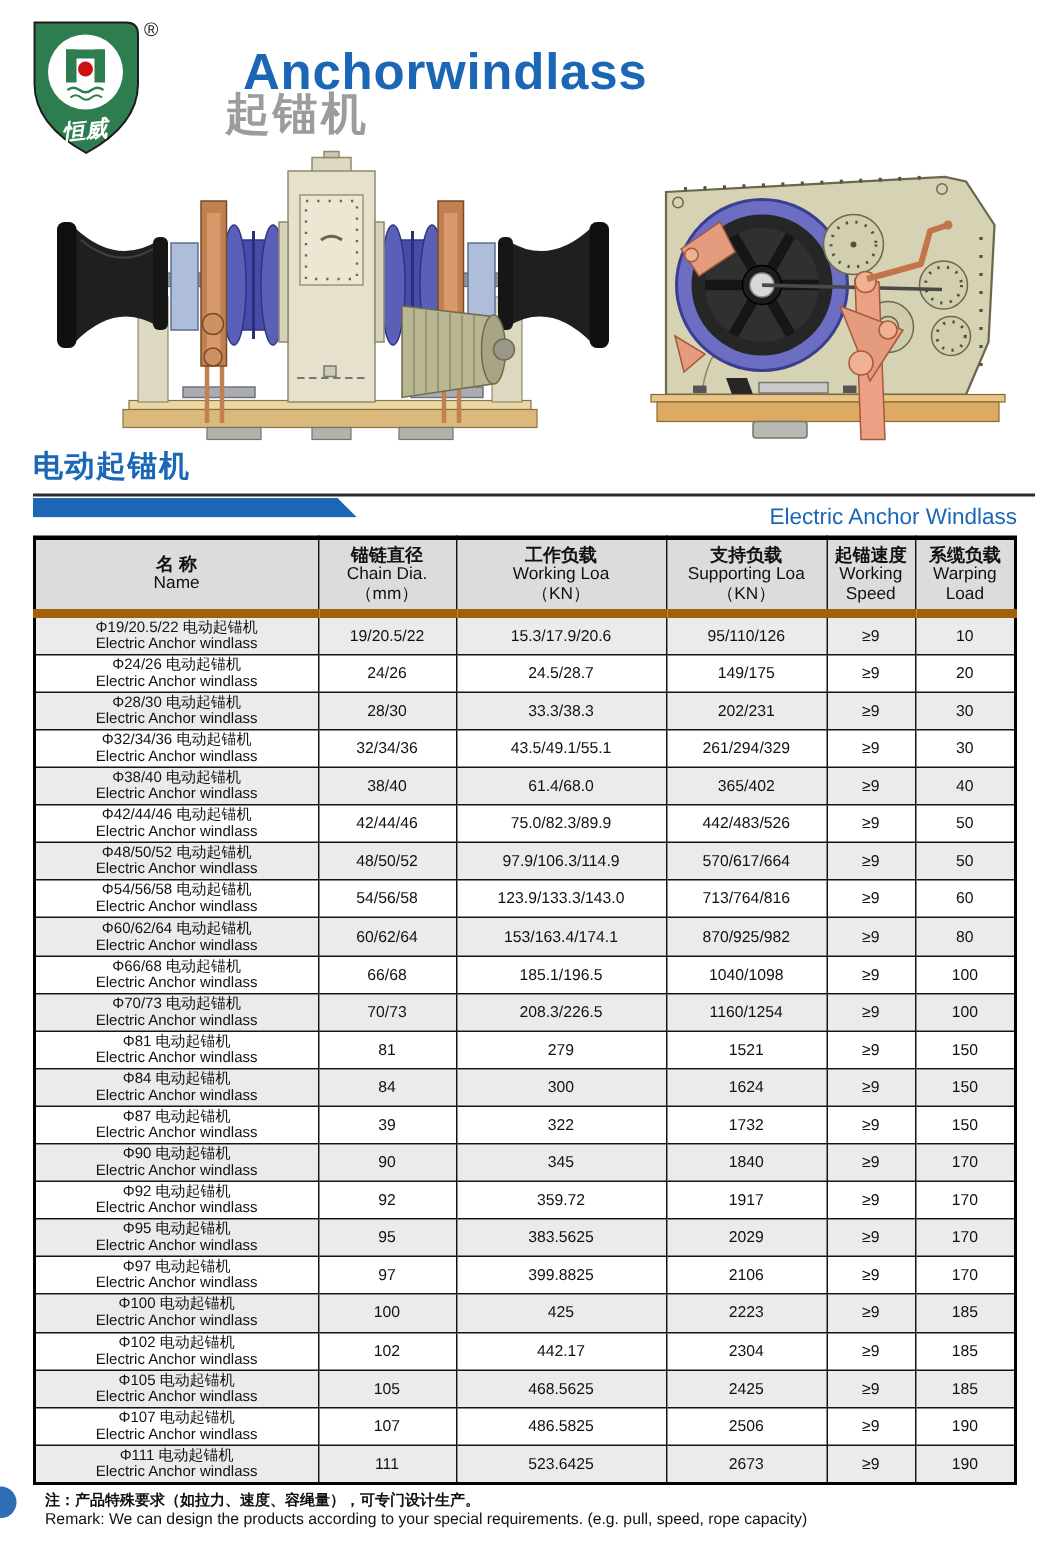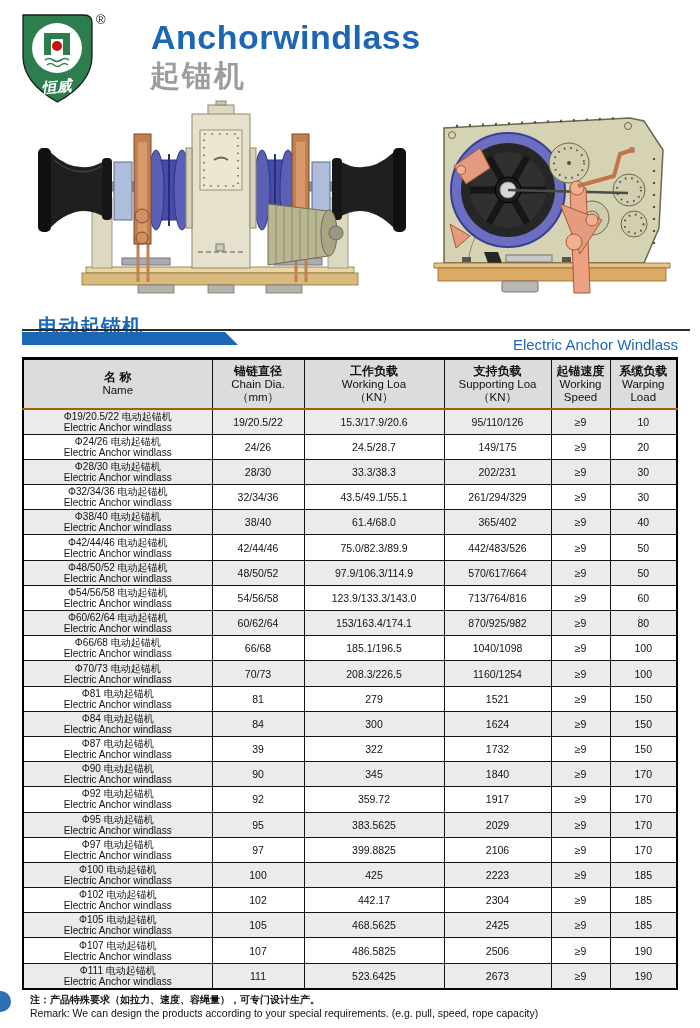--- a/index.html
+++ b/index.html
@@ -5,40 +5,39 @@
   html,body { margin:0; padding:0; background:#f2f2f2; }
   .page {
     position:relative; width:700px; height:1028px; margin:0 auto;
     background:#ffffff; overflow:hidden;
     font-family:"Liberation Sans", sans-serif; color:#111;
   }
 
   
   .brand-logo { position:absolute; left:14px; top:8px; }
   .page-title {
-    position:absolute; left:147px; top:14px; margin:4px;
+    position:absolute; left:147px; top:14px; margin:15px;
     font-size:34px; font-weight:bold; color:var(--accent-blue);
     letter-spacing:.5px;
   }
   .page-subtitle {
     position:absolute; left:150px; top:56px; margin:0;
     font-size:30px; font-weight:bold; color:var(--subtitle-gray);
     letter-spacing:2px;
   }
 
   
   .machine-left  { position:absolute; left:22px;  top:98px;  }
   .machine-right { position:absolute; left:432px; top:106px; }
 
   
   .section-title {
-    position:absolute; left:22px; top:297px; margin:16px;
+    position:absolute; left:22px; top:297px; margin:0;
     font-size:20px; font-weight:bold; color:var(--accent-blue);
     letter-spacing:1px;
-    text-decoration:underline;
   }
   .rule { position:absolute; left:22px; top:329px; width:668px; height:2px; background:#2b2b2b; }
   .accent-bar {
     position:absolute; left:22px; top:332px; width:216px; height:13px;
     background:var(--accent-blue);
     clip-path:polygon(0 0, calc(100% - 13px) 0, 100% 100%, 0 100%);
   }
   .section-sub {
     position:absolute; right:22px; top:336px; margin:0;
     font-size:15px; color:var(--accent-blue);
@@ -50,21 +49,21 @@
     width:654px; height:633px;
     border-collapse:collapse; table-layout:fixed;
     border:2px solid #000; border-top-width:3px;
   }
   #spec-table th, #spec-table td {
     border:1px solid #141414; padding:0;
     text-align:center; vertical-align:middle; color:#111;
     overflow:hidden; white-space:nowrap;
   }
   #spec-table thead tr { height:50px; }
-  #spec-table th { background:var(--table-header-bg); border-bottom:2px solid #a16207; font-weight:normal; }
+  #spec-table th { background:var(--table-header-bg); border-bottom:6px solid #a16207; font-weight:normal; }
   .hzh { font-size:12px; font-weight:bold; line-height:14px; }
   .hen { font-size:11.5px; line-height:13px; }
   #spec-table tbody tr:nth-child(odd)  { background:var(--row-alt-bg); }
   #spec-table tbody tr:nth-child(even) { background:#ffffff; }
   #spec-table tbody td { font-size:10.5px; }
   .nzh { font-size:10px; line-height:11px; }
   .nen { font-size:10px; line-height:11px; }
 
   
   .remark-zh {

